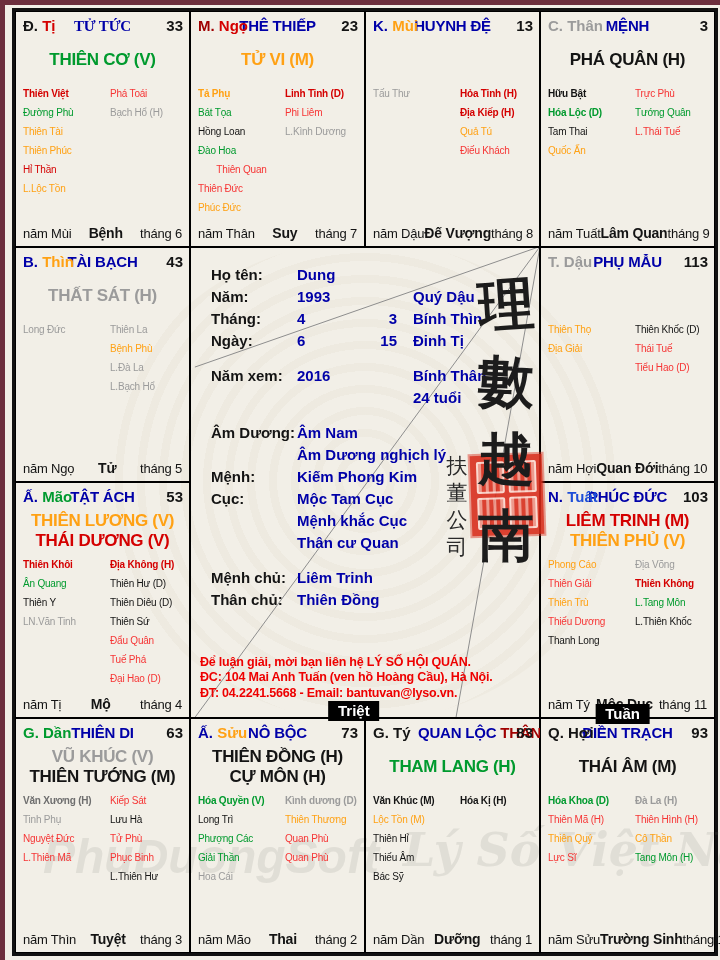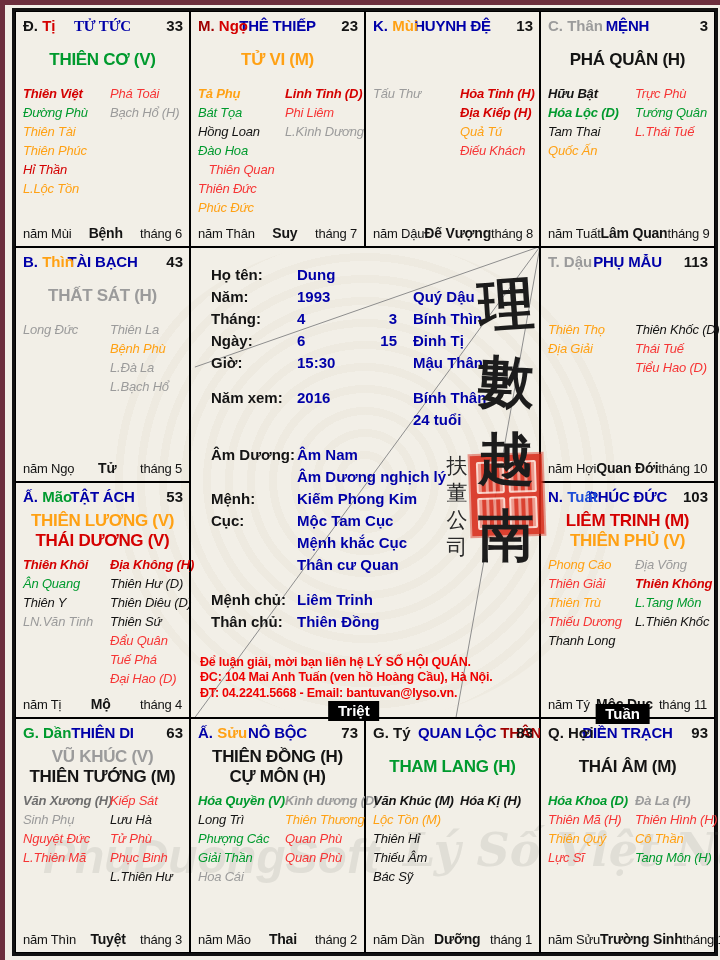--- a/index.html
+++ b/index.html
@@ -17,21 +17,21 @@
   #wm-right{left:388px;top:812px;font-size:46px;font-family:"DejaVu Serif",serif;}
   #grid{position:absolute;left:0;top:0;right:0;bottom:0;z-index:1;}
   .cell{position:absolute;width:25%;height:25%;box-sizing:border-box;border:1px solid #000;}
   .hdr{position:relative;height:22px;padding-top:5px;font-weight:bold;font-size:15px;}
   .cb{position:absolute;left:7px;top:5px;white-space:nowrap;}
   .num{position:absolute;right:6px;top:5px;color:#141414;}
   .nm{display:block;text-align:center;white-space:nowrap;letter-spacing:-0.2px;}
   .cell.tight .nm{padding-left:52px;}
   .mains{height:42px;display:flex;flex-direction:column;justify-content:center;
          text-align:center;font-weight:bold;font-size:17px;line-height:20px;letter-spacing:-0.3px;white-space:nowrap;}
-  .cols{display:flex;padding:3px 2px 0 7px;font-size:13px;line-height:19px;font-style:italic;}
+  .cols{display:flex;padding:3px 2px 0 7px;font-size:10px;line-height:19px;}
   .colL{width:87px;flex:none;}
   .colR{flex:1;}
   .star{white-space:nowrap;letter-spacing:-0.2px;}
   .star.b{font-weight:bold;}
   .ft{position:absolute;left:7px;right:7px;bottom:5px;display:flex;justify-content:space-between;
       align-items:baseline;font-size:13px;color:#141414;letter-spacing:-0.2px;white-space:nowrap;}
   .stage{font-weight:bold;font-size:14px;}
   .center{position:absolute;left:25%;top:25%;width:50%;height:50%;box-sizing:border-box;
           border:1px solid #000;z-index:2;}
   .info{padding:16px 0 0 20px;font-size:15px;font-weight:bold;}
@@ -311,21 +311,21 @@
             <span class="cb"><span style="color: rgb(0, 154, 46);">G.</span><span style="color: rgb(0, 154, 46);"> Dần</span></span>
             <span class="num">63</span>
           </div>
           <div class="mains">
             <div class="mline" style="color: rgb(155, 155, 155);">VŨ KHÚC (V)</div>
             <div class="mline" style="color: rgb(20, 20, 20);">THIÊN TƯỚNG (M)</div>
           </div>
           <div class="cols">
             <div class="colL">
               <div class="star b" style="color: rgb(110, 110, 110);">Văn Xương (H)</div>
-              <div class="star" style="color: rgb(155, 155, 155);">Sinh Phụ</div>
+              <div class="star" style="color: rgb(155, 155, 155);">Tinh Phụ</div>
               <div class="star" style="color: rgb(246, 53, 53);">Nguyệt Đức</div>
               <div class="star" style="color: rgb(246, 53, 53);">L.Thiên Mã</div>
             </div>
             <div class="colR">
               <div class="star" style="color: rgb(246, 53, 53);">Kiếp Sát</div>
               <div class="star" style="color: rgb(20, 20, 20);">Lưu Hà</div>
               <div class="star" style="color: rgb(246, 53, 53);">Tử Phù</div>
               <div class="star" style="color: rgb(246, 53, 53);">Phục Binh</div>
               <div class="star" style="color: rgb(20, 20, 20);">L.Thiên Hư</div>
             </div>
@@ -443,26 +443,20 @@
             <span class="lbl">Tháng:</span>
             <span class="v1">4</span>
             <span class="v2">3</span>
             <span class="v3">Bính Thìn</span>
           </div>
           <div class="irow">
             <span class="lbl">Ngày:</span>
             <span class="v1">6</span>
             <span class="v2">15</span>
             <span class="v3">Đinh Tị</span>
-          </div>
-          <div class="irow">
-            <span class="lbl">Giờ:</span>
-            <span class="v1">15:30</span>
-            <span class="v2"></span>
-            <span class="v3">Mậu Thân</span>
           </div>
           <div class="irow gap">
             <span class="lbl">Năm xem:</span>
             <span class="v1">2016</span>
             <span class="v2"></span>
             <span class="v3">Bính Thân</span>
           </div>
           <div class="irow">
             <span class="lbl"></span>
             <span class="v1"></span>

